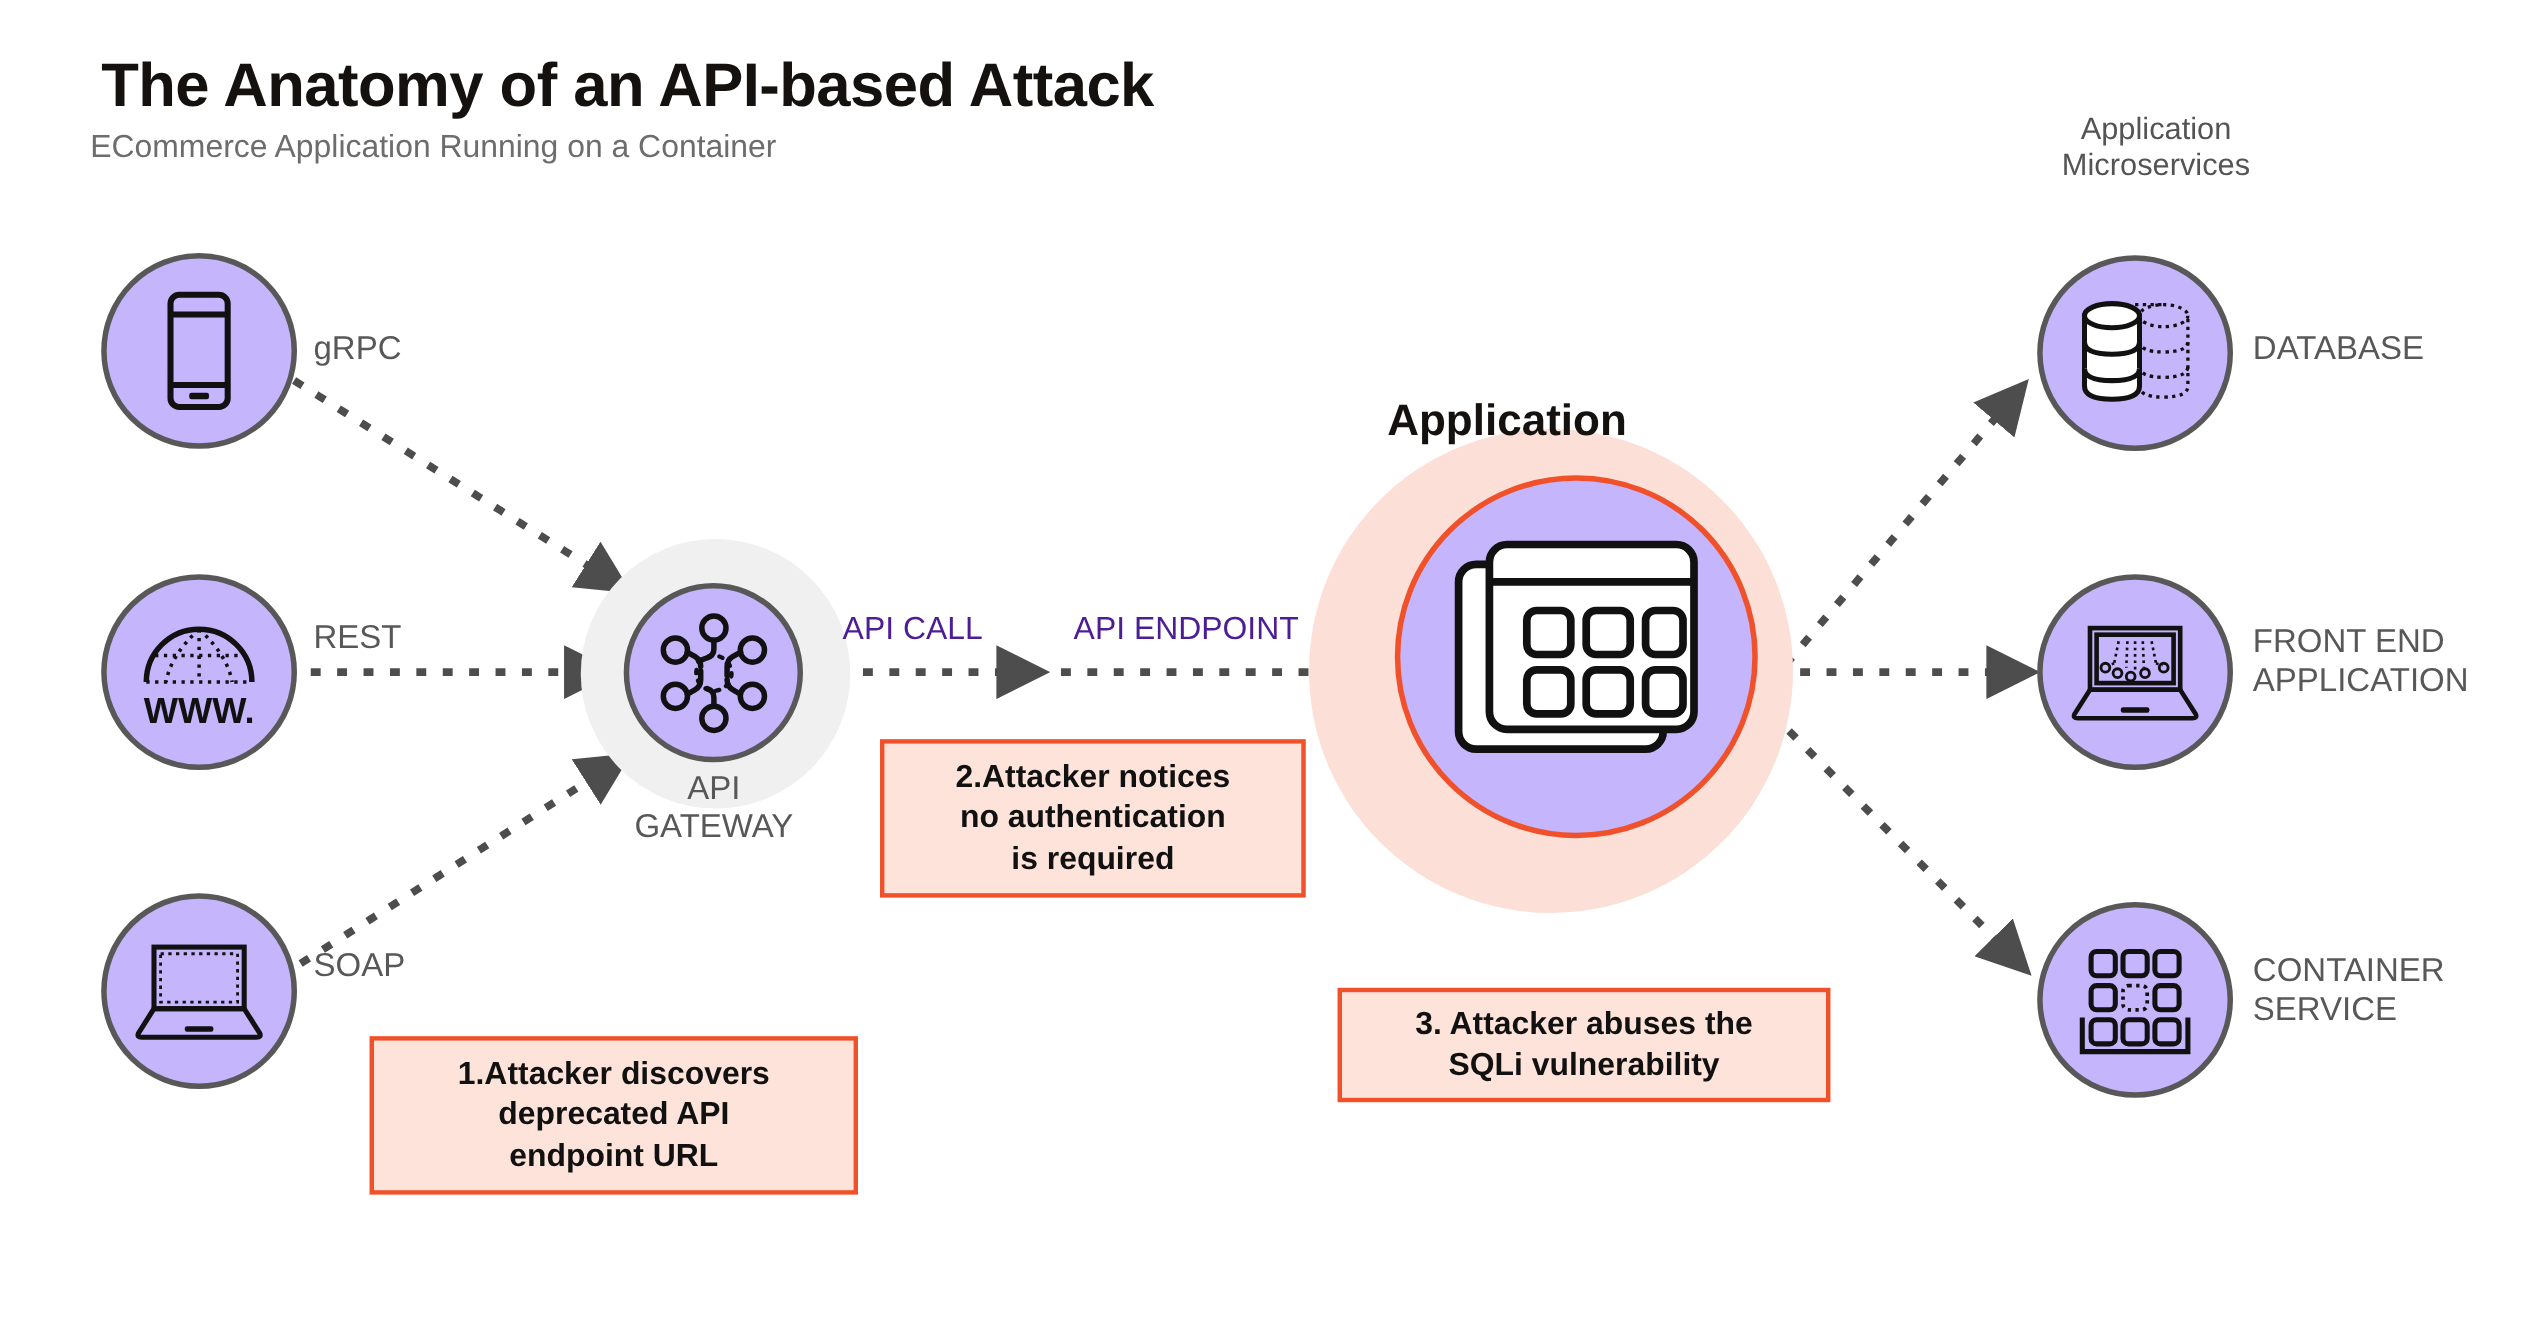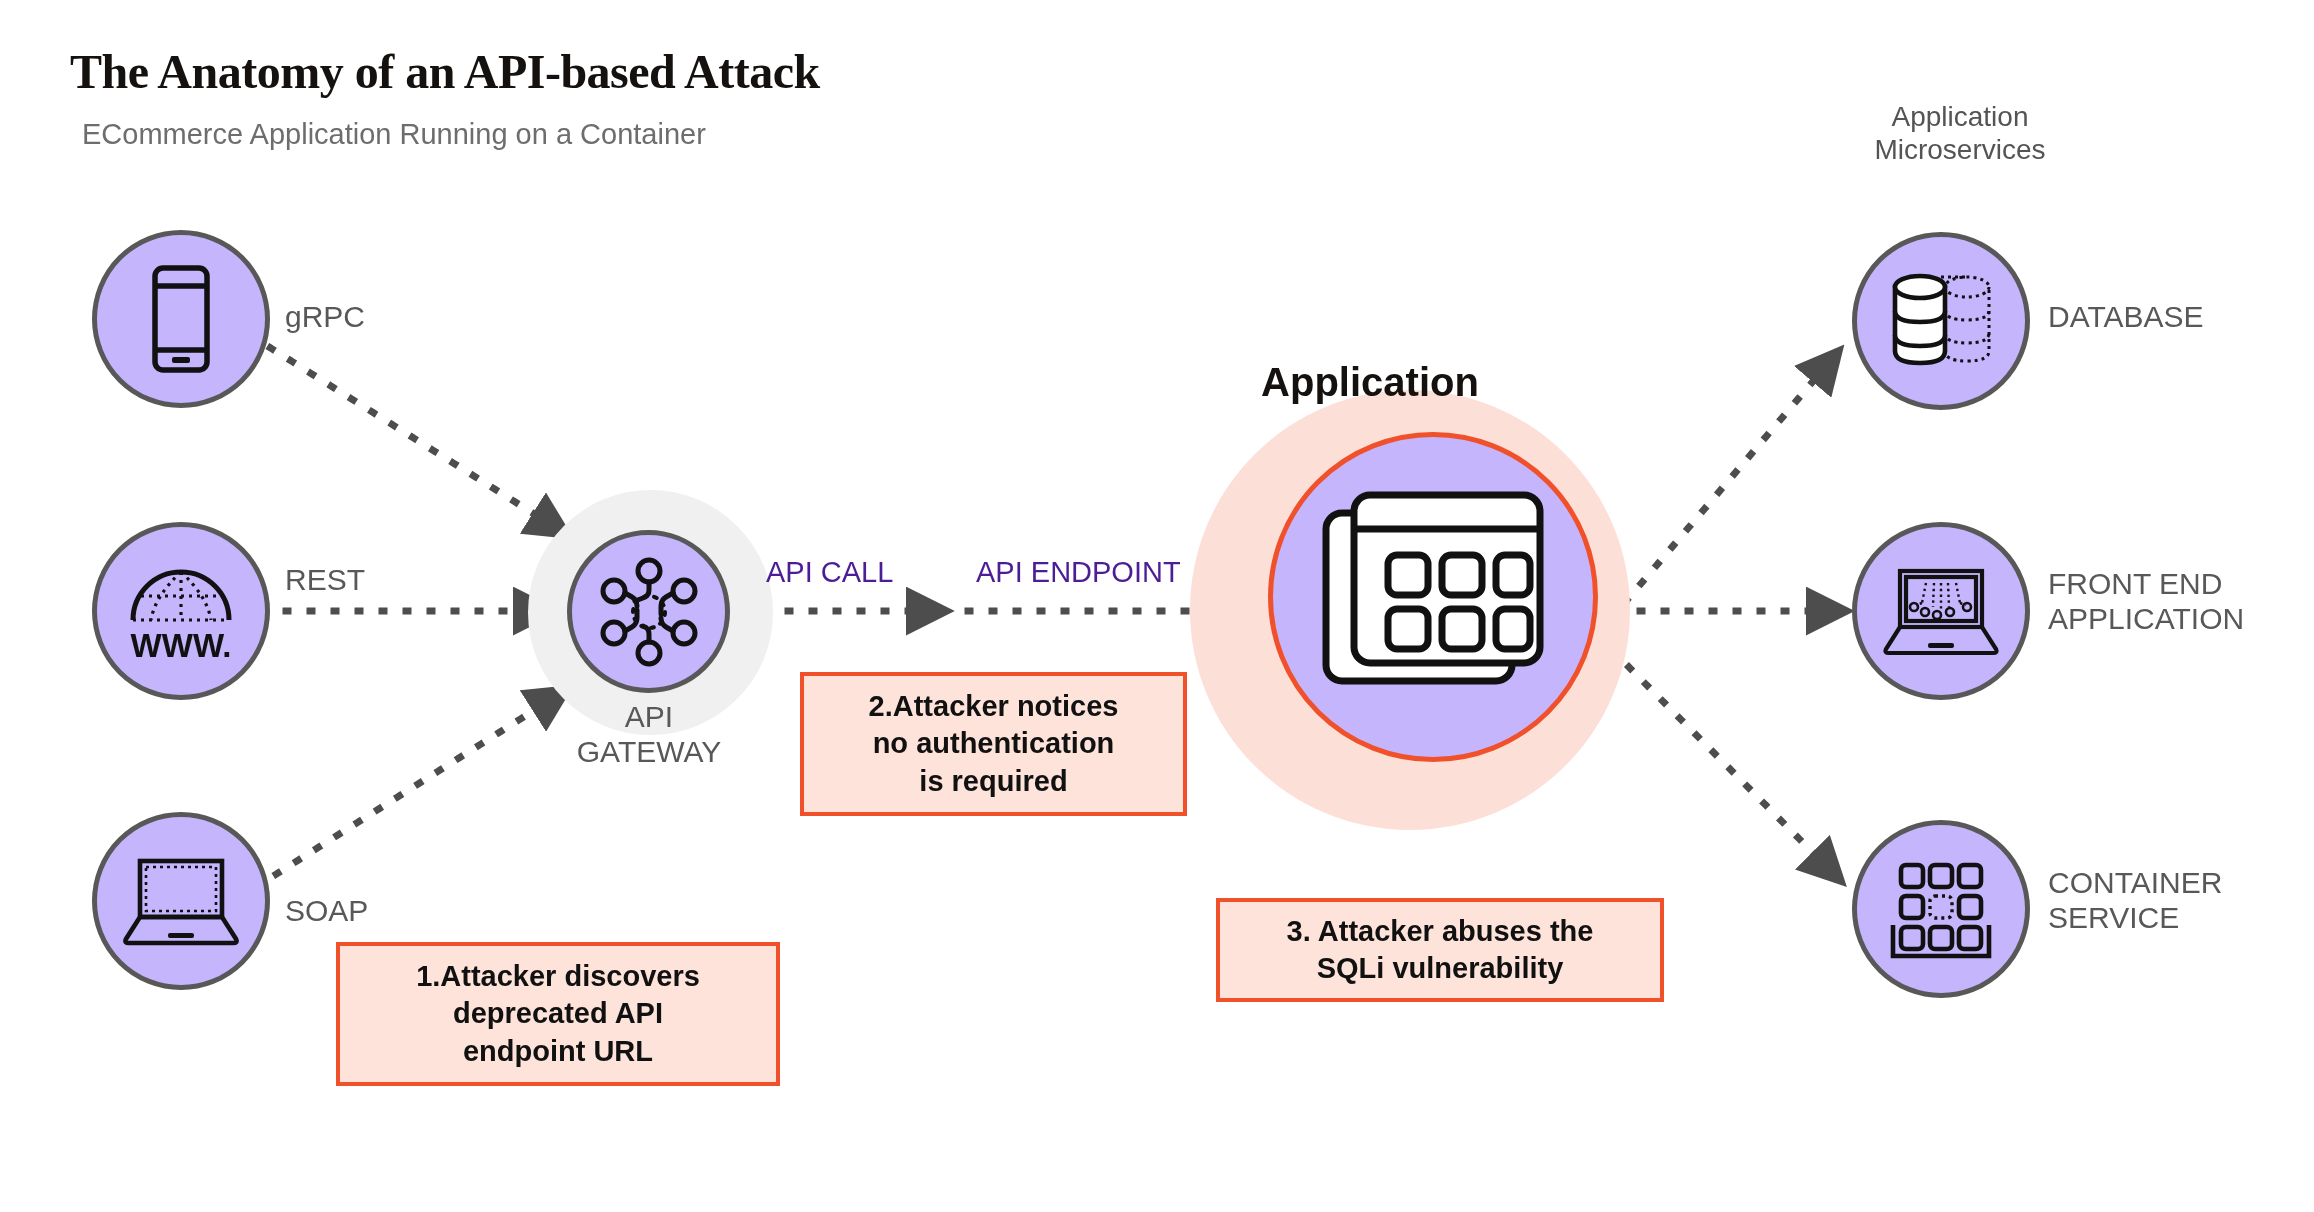--- a/index.html
+++ b/index.html
@@ -8,23 +8,23 @@
     width:2314px;height:1212px;
     background:#ffffff;
     font-family:"Liberation Sans", sans-serif;
     overflow:hidden;
     position:relative;
   }
   #stage{position:absolute;left:0;top:0;width:2314px;height:1212px;}
 
   
   .page-title{
-    position:absolute;left:70px;top:44px;
-    font-size:48px;font-weight:bold;color:#15110f;
-    letter-spacing:-0.5px;white-space:nowrap;font-family:Liberation Serif, serif;
+    position:absolute;left:92px;top:44px;
+    font-size:56px;font-weight:bold;color:#15110f;
+    letter-spacing:-0.5px;white-space:nowrap;
   }
   .page-subtitle{
     position:absolute;left:82px;top:118px;
     font-size:29px;font-weight:normal;color:#6d6d6d;
     white-space:nowrap;
   }
   .ms-heading{
     position:absolute;left:1810px;top:100px;width:300px;
     text-align:center;font-size:28px;font-weight:normal;color:#545454;
     line-height:1.18;
@@ -172,21 +172,21 @@
   <div class="node" id="node-soap" style="left:92px;top:812px;width:178px;height:178px;">
     <svg width="122" height="92" viewBox="0 0 122 92">
       <g fill="none" stroke="#111" stroke-width="4.6">
         <rect x="20" y="6" width="82" height="56"></rect>
         <path d="M 20 62 L 6 84 Q 4 88 9 88 L 113 88 Q 118 88 116 84 L 102 62 Z"></path>
       </g>
       <rect x="26" y="12" width="70" height="44" fill="none" stroke="#111" stroke-width="2.6" stroke-dasharray="3 4"></rect>
       <rect x="48" y="78" width="26" height="5" rx="2" fill="#111"></rect>
     </svg>
   </div>
-  <div class="node-label" style="left:285px;top:894px;text-align:center;">SOAP</div>
+  <div class="node-label" style="left:285px;top:861px;text-align:center;">SOAP</div>
 
   <div class="conn-label" style="left:766px;top:556px;">API CALL</div>
   <div class="conn-label" style="left:976px;top:556px;">API ENDPOINT</div>
 
   <div class="halo-pink" style="left:1190px;top:390px;width:440px;height:440px;"></div>
 
   <div class="app-heading">Application</div>
 
   <div class="node accent" id="node-application" style="left:1268px;top:432px;width:330px;height:330px;">
     <svg width="230" height="220" viewBox="0 0 230 220">

